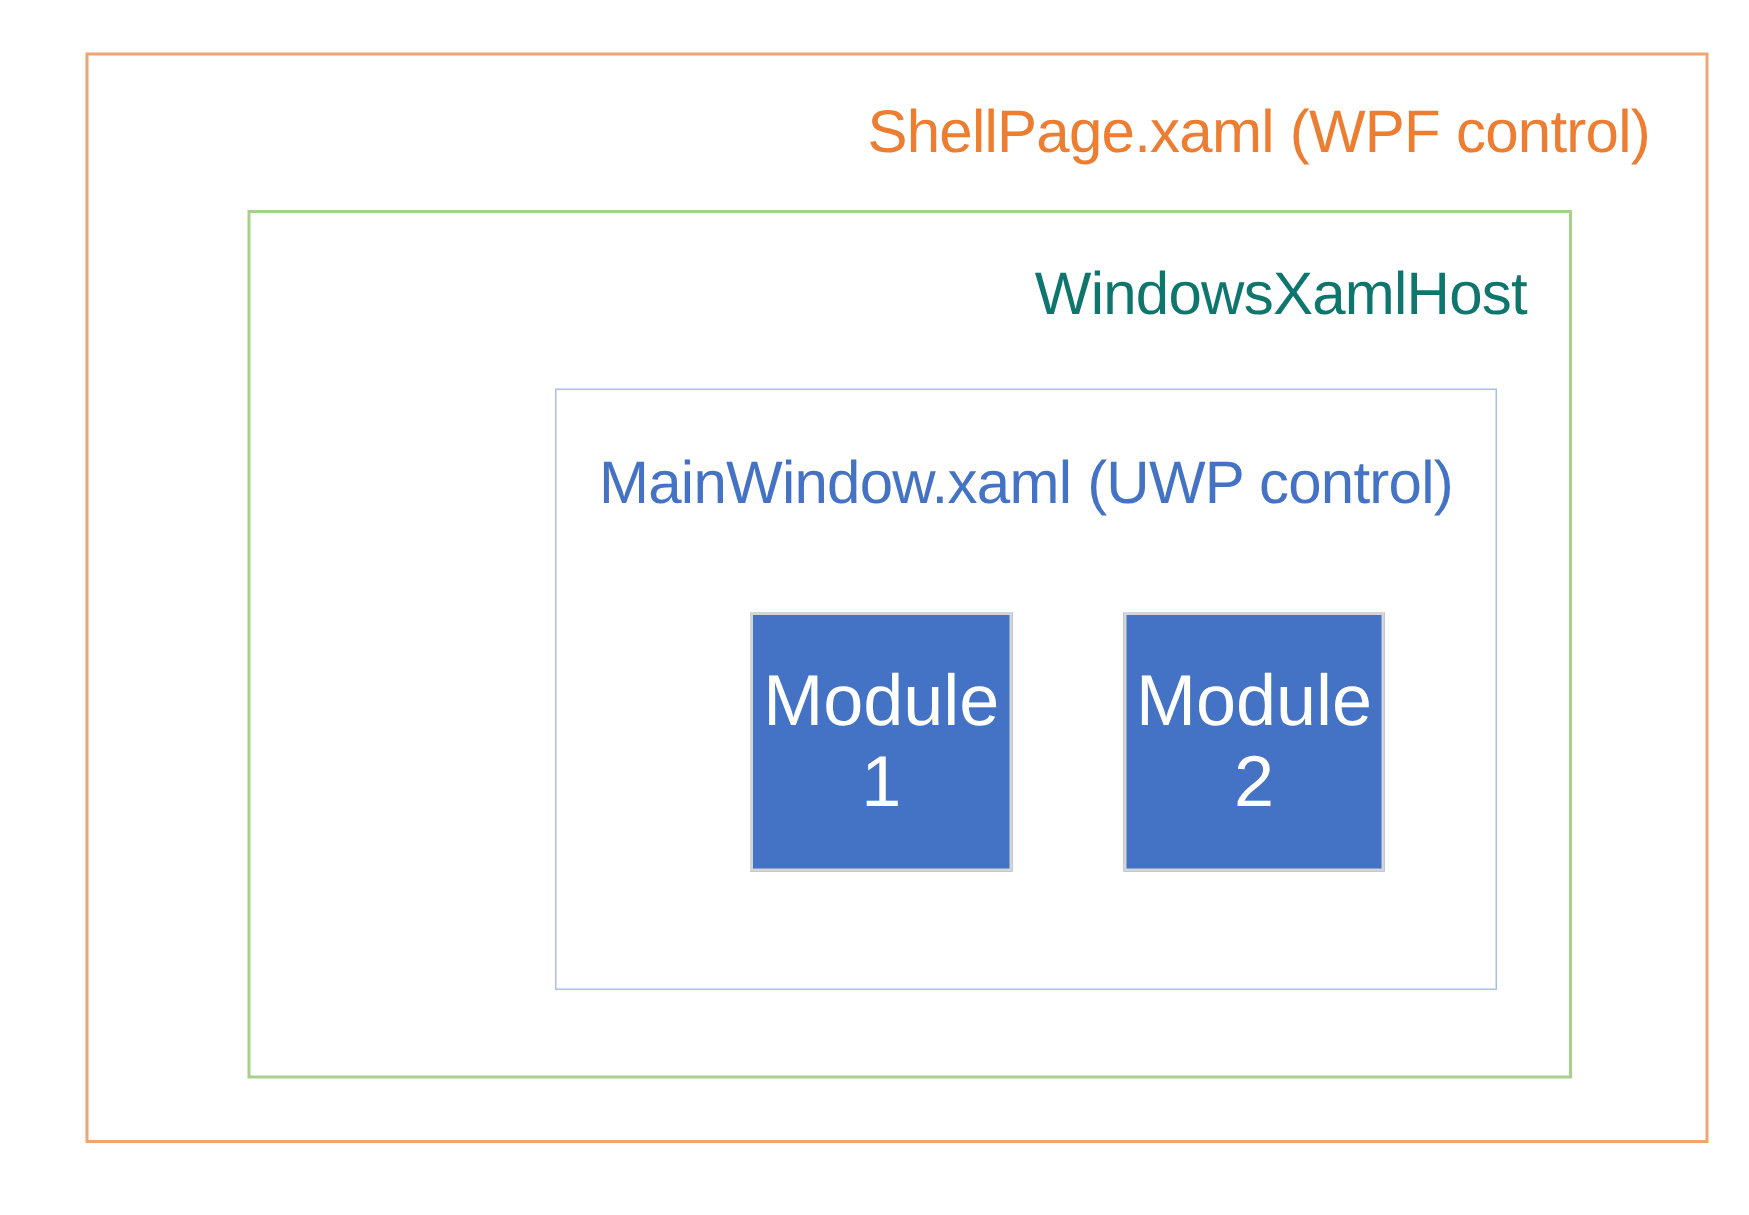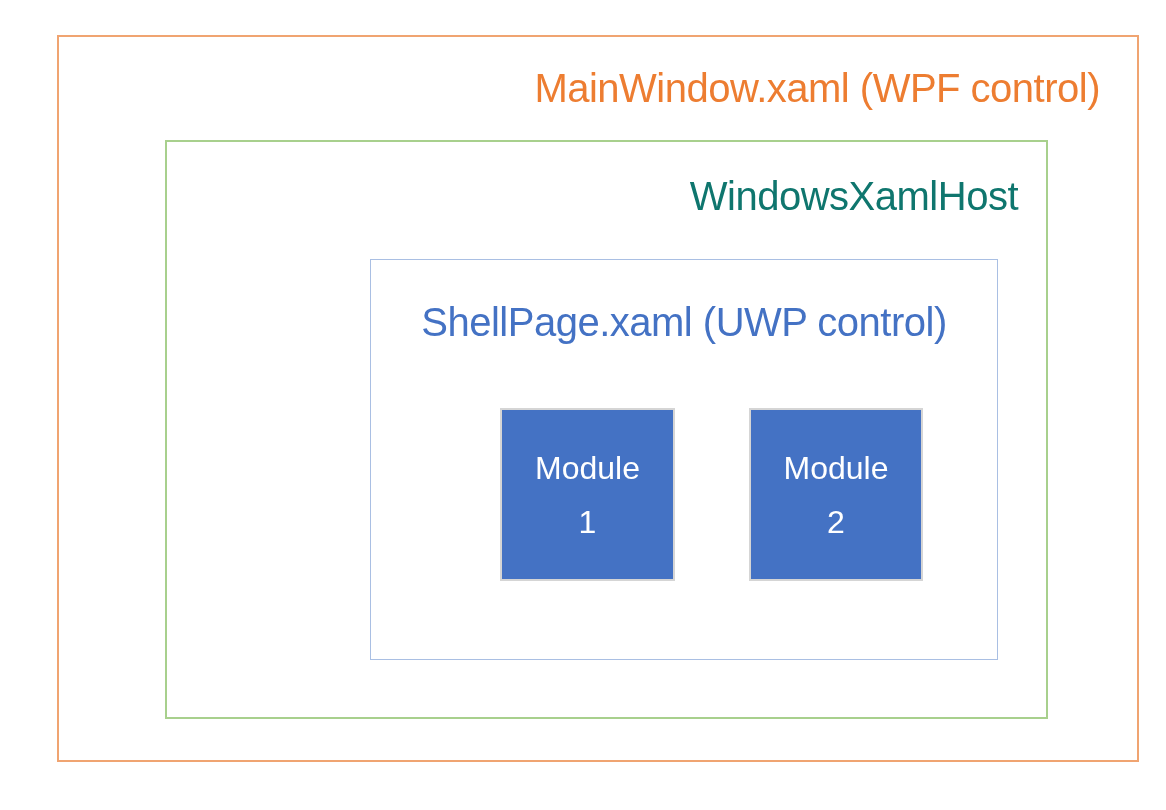--- a/index.html
+++ b/index.html
@@ -64,44 +64,44 @@
     position: absolute;
     top: 408px;
     height: 173px;
     background: #4472c4;
     border: 2px solid #d5d5d5;
     display: flex;
     flex-direction: column;
     align-items: center;
     justify-content: center;
     color: #ffffff;
-    font-size: 32px;
+    font-size: 48px;
     line-height: 54px;
     text-align: center;
   }
   .module-1 { left: 500px; width: 175px; }
   .module-2 { left: 749px; width: 174px; }
   .module span { display: block; }
 </style>
 </head>
 <body>
 
 <div class="canvas">
 
   <div class="box outer-box"></div>
 
   <div class="box host-box"></div>
 
   <div class="box shell-box"></div>
 
-  <div class="diagram-label outer-label">MainWindow.xaml (WPF control)</div>
+  <div class="diagram-label outer-label">ShellPage.xaml (WPF control)</div>
 
   <div class="diagram-label host-label">WindowsXamlHost</div>
 
-  <div class="diagram-label shell-label">ShellPage.xaml (UWP control)</div>
+  <div class="diagram-label shell-label">MainWindow.xaml (UWP control)</div>
 
   <div class="module module-1">
     <span>Module</span>
     <span>1</span>
   </div>
 
   <div class="module module-2">
     <span>Module</span>
     <span>2</span>
   </div>

